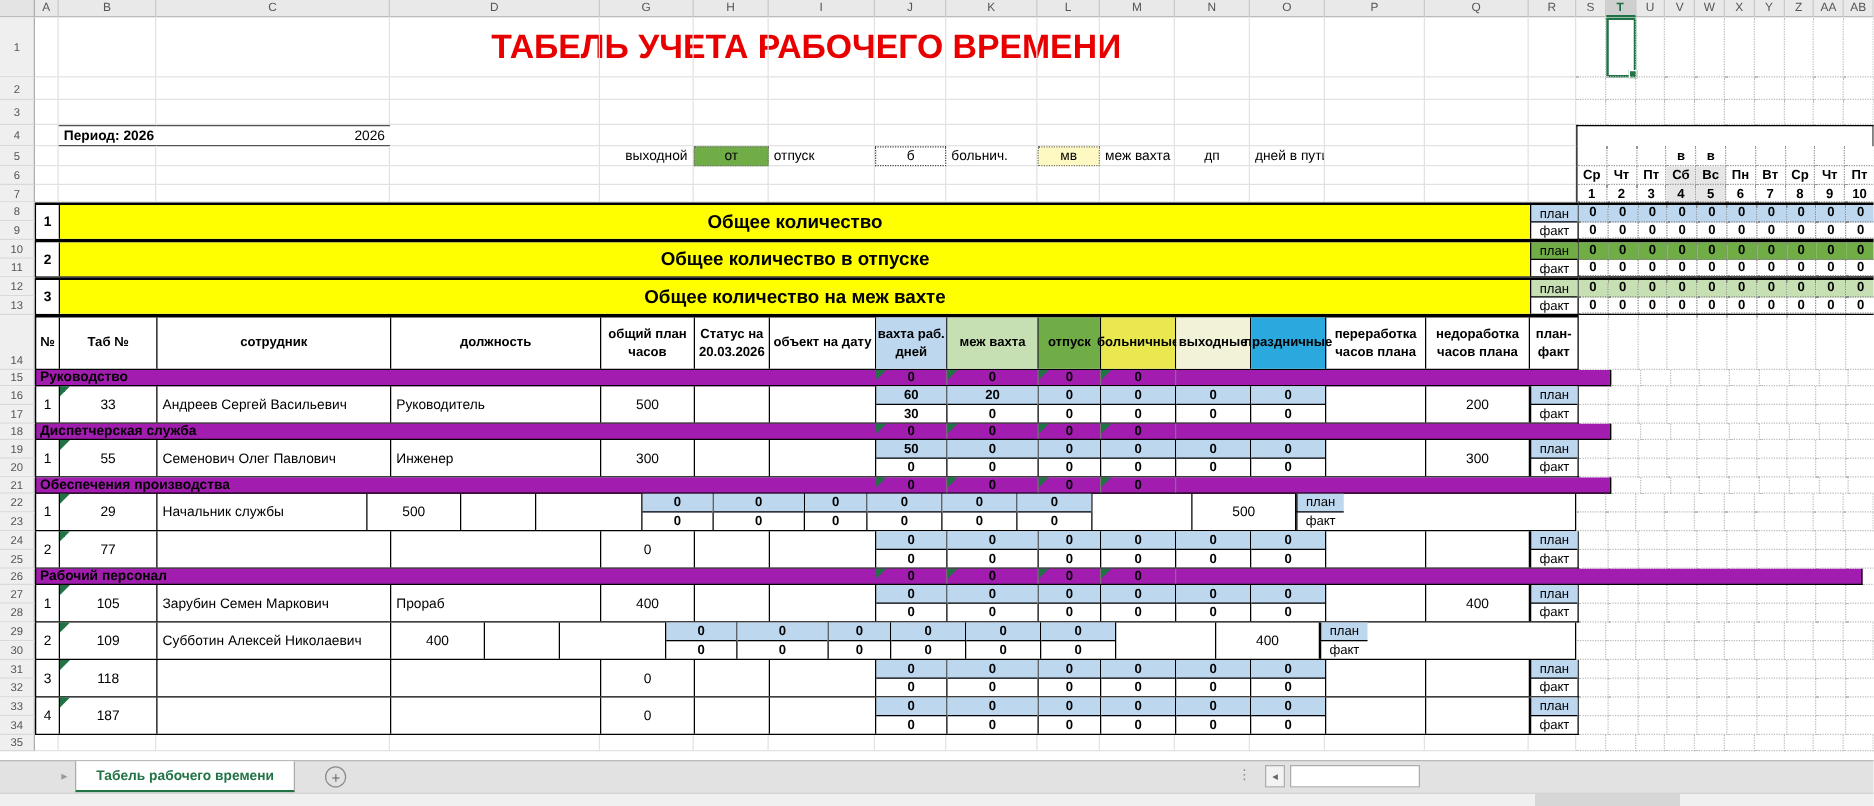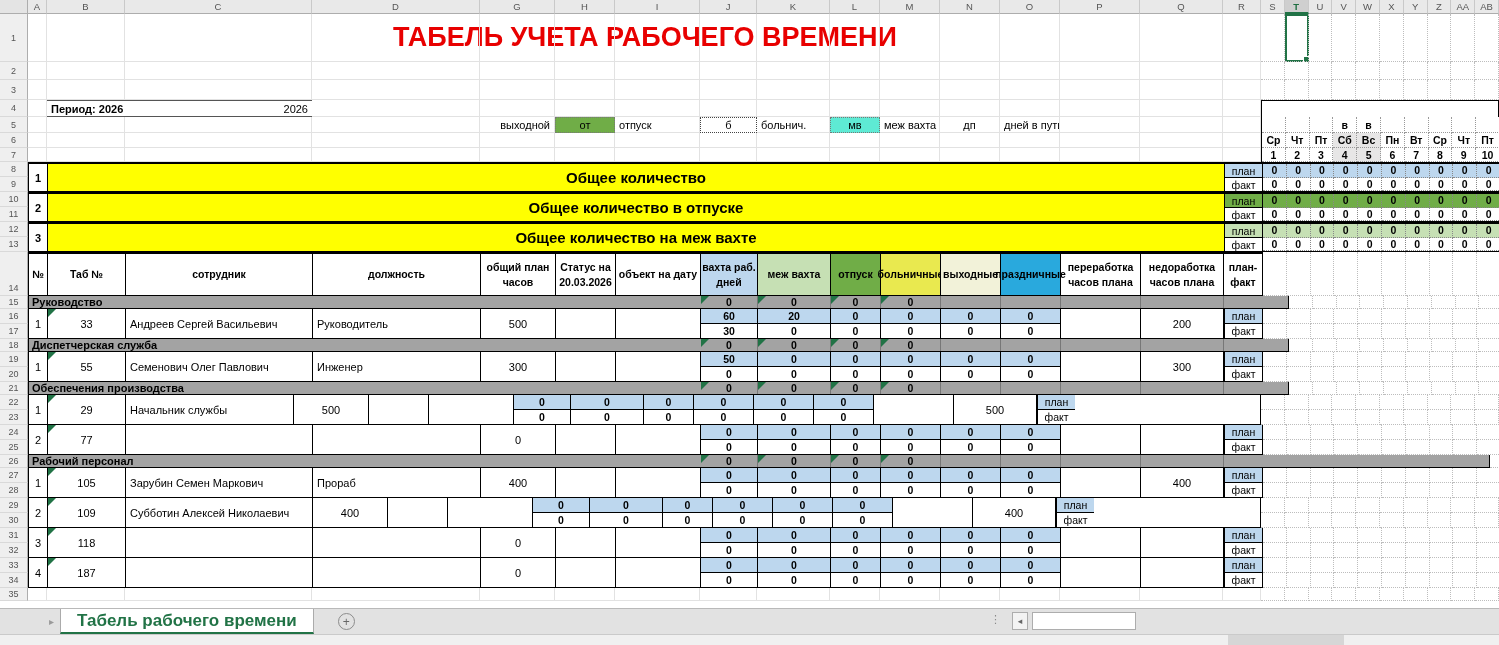--- a/index.html
+++ b/index.html
@@ -30,21 +30,21 @@
   .left { justify-content:flex-start; padding-left:4px; }
   .right { justify-content:flex-end; padding-right:4px; }
   .b { font-weight:bold; }
 
   
   .periodcell { border-top:1px solid #555; border-bottom:1px solid #555; }
 
   
   .lbox { display:flex; align-items:center; justify-content:center; font-size:11px; border:1px dotted #777; }
   .lbox.green { background:#70AD47; }
-  .lbox.lgreen { background:#5eead4; }
+  .lbox.lgreen { background:#fef9c3; }
   .lbox.white { background:#fff; border:1px dotted #444; }
 
   
   .days { display:flex; flex-shrink:0; }
   .dcell { width:23.8px; flex-shrink:0; display:flex; align-items:center; justify-content:center; font-size:10.5px; font-weight:bold; border-right:1px dotted #999; border-bottom:1px dotted #999; }
   .dcell.wkend { background:#E7E6E6; }
   .calbox { width:238px; border:1px solid #000; border-bottom:none; background:#fff; flex-shrink:0; }
   .days.edge { border-left:1px solid #000; }
 
   
@@ -61,42 +61,42 @@
   .dnum { width:23.8px; flex-shrink:0; display:flex; align-items:center; justify-content:center; font-size:10.5px; font-weight:bold; border-right:1px dotted #888; border-bottom:1px dotted #888; }
   .bgblue { background:#BDD7EE; } .bggreen { background:#70AD47; } .bglgreen { background:#C6E0B4; }
 
   
   .hdrtbl { border-top:2px solid #000; border-bottom:1px solid #000; }
   .hc { border-right:1px solid #000; font-size:10.5px; font-weight:bold; display:flex; align-items:center; justify-content:center; text-align:center; white-space:normal; line-height:1.35; padding:1px; }
   .hc:last-child { border-right:none; }
   .bgyell { background:#E9E94F; } .bgpale { background:#F2F2D9; } .bgsky { background:#29A9DD; }
 
   
-  .secrow { background:#a3a3a3; border-bottom:1px solid #000; }
+  .secrow { background:#a21caf; border-bottom:1px solid #000;align-items:center; }
   .seclabel { width:672px; flex-shrink:0; display:flex; align-items:center; padding-left:3px; font-size:11px; font-weight:bold; }
   .sc { border-right:1px solid #777; display:flex; align-items:center; justify-content:center; font-size:10.5px; font-weight:bold; position:relative; }
   .emptbl { border-bottom:1px solid #000; }
   .tc { border-right:1px solid #000; font-size:11px; display:flex; align-items:center; position:relative; }
   .ncol { display:flex; flex-direction:column; border-right:1px solid #000; flex-shrink:0; }
   .nhalf { flex:1; display:flex; align-items:center; justify-content:center; font-size:10.5px; font-weight:bold; border-bottom:1px solid #000; }
   .nhalf:last-child { border-bottom:none; }
   .dayhalves { display:flex; flex-direction:column; }
   .dg { width:23.8px; flex-shrink:0; border-right:1px dotted #BDBDBD; border-bottom:1px dotted #BDBDBD; }
 
   .flag::before { content:""; position:absolute; top:0; left:0; width:0; height:0; border:4px solid transparent; border-top-color:#217346; border-left-color:#217346; }
 
   
   .title { position:absolute; left:325px; top:8px; width:640px; text-align:center; font-size:27px; font-weight:bold; color:#E80000; font-family:"Liberation Sans","DejaVu Sans",sans-serif; }
   .selbox { position:absolute; left:1285px; top:0; width:24px; height:48px; border:2px solid #217346; background:transparent; }
   .selbox::after { content:""; position:absolute; right:-3px; bottom:-3px; width:5px; height:5px; background:#217346; border:1px solid #fff; }
 
   
   .tabbar { height:26px; background:#E2E2E2; border-top:1px solid #B9B9B9; display:flex; align-items:stretch; flex-shrink:0; position:relative; }
   .tabnav { width:60px; display:flex; align-items:center; justify-content:flex-end; color:#9a9a9a; font-size:10px; padding-right:6px; }
-  .sheettab { background:#fff; border:1px solid #ABABAB; border-top:none; border-bottom:2px solid #217346; color:#217346; font-weight:bold; font-size:17px; padding:0 16px; display:flex; align-items:center; }
+  .sheettab { background:#fff; border:1px solid #ABABAB; border-top:none; border-bottom:2px solid #217346; color:#217346; font-weight:bold; font-size:11px; padding:0 16px; display:flex; align-items:center; }
   .addsheet { width:17px; height:17px; border:1px solid #8c8c8c; border-radius:50%; color:#666; font-size:12px; display:flex; align-items:center; justify-content:center; align-self:center; margin-left:24px; }
   .dots { position:absolute; left:990px; top:4px; color:#8a8a8a; font-size:11px; letter-spacing:0; }
   .scrL { position:absolute; left:1012px; top:3px; width:16px; height:18px; border:1px solid #ADADAD; background:#F3F3F3; color:#666; font-size:9px; display:flex; align-items:center; justify-content:center; }
   .thumb { position:absolute; left:1032px; top:3px; width:104px; height:18px; background:#fff; border:1px solid #ADADAD; }
 
   .statusbar { height:11px; background:#F0F0F0; border-top:1px solid #CACACA; flex-shrink:0; position:relative; }
   .statusseg { position:absolute; left:1228px; top:0; width:116px; height:100%; background:#D6D6D6; }
 </style>
 </head>
 <body>

